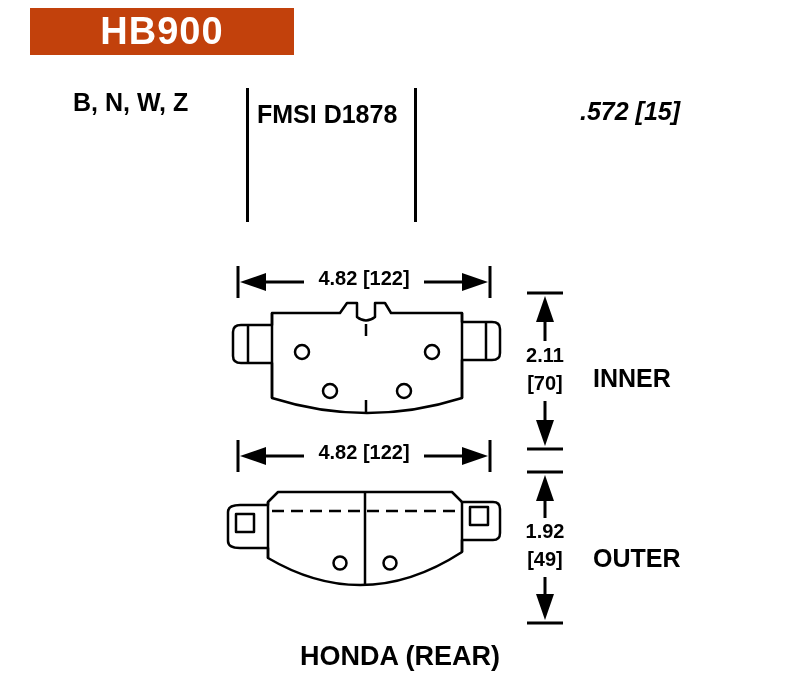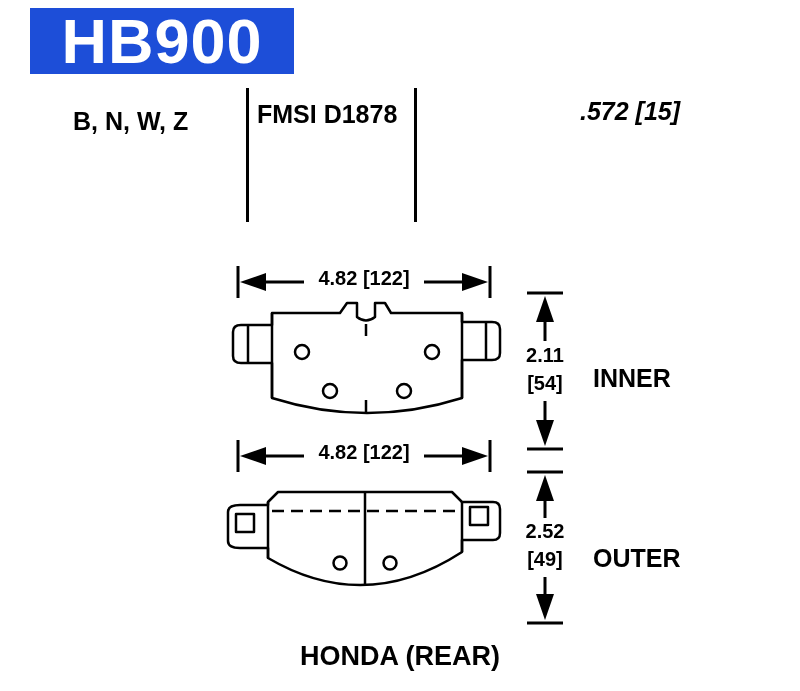--- a/index.html
+++ b/index.html
@@ -10,27 +10,27 @@
     height: 691px;
     background: #ffffff;
     color: #000000;
     font-family: "Liberation Sans", sans-serif;
     font-weight: 700;
     overflow: hidden;
   }
   .abs { position: absolute; }
   .partbox {
     left: 30px; top: 8px;
-    width: 264px; height: 66px;
-    background: #1d4ed8;
+    width: 264px; height: 47px;
+    background: #c2410c;
     color: #ffffff;
     display: flex;
     align-items: center;
     justify-content: center;
-    font-size: 63px;
+    font-size: 38px;
     letter-spacing: 1px;
   }
   .hdr { font-size: 25px; white-space: nowrap; }
   .divider { width: 3px; background: #000000; }
   .dim-text { font-size: 20px; text-align: center; white-space: nowrap; }
   .label-text { font-size: 25px; white-space: nowrap; margin-top: 12px; }
   .footer-text {
     left: 0; top: 641px;
     width: 800px;
     text-align: center;
@@ -40,21 +40,21 @@
 </style>
 </head>
 <body>
 
 <div class="page">
 
   <div class="abs partbox">
     <span>HB900</span>
   </div>
 
-  <div class="abs hdr" style="left:73px; top:107px;">B, N, W, Z</div>
+  <div class="abs hdr" style="left:73px; top:88px;">B, N, W, Z</div>
   <div class="abs divider" style="left:246px; top:88px; height:134px;"></div>
   <div class="abs hdr" style="left:257px; top:100px;">FMSI D1878</div>
   <div class="abs divider" style="left:414px; top:88px; height:134px;"></div>
   <div class="abs hdr" style="left:580px; top:97px;font-style:italic;">.572 [15]</div>
 
   <svg class="abs diagram" width="800" height="691" viewBox="0 0 800 691">
 
     <g stroke="#000000" stroke-width="2.5" fill="none" stroke-linejoin="round">
       <path d="M 272,313 L 340,313 L 347,303 L 357,303 L 357,317 Q 366,324 375,317 L 375,303 L 385,303 L 391,313 L 462,313
            L 462,322 L 492,322 Q 500,322 500,329 L 500,353 Q 500,360 492,360 L 462,360
@@ -119,23 +119,23 @@
       <line x1="527" y1="623" x2="563" y2="623"></line>
       <line x1="545" y1="497" x2="545" y2="518"></line>
       <line x1="545" y1="577" x2="545" y2="598"></line>
       <polygon points="545,475 536,501 554,501" stroke="none"></polygon>
       <polygon points="545,620 536,594 554,594" stroke="none"></polygon>
     </g>
   </svg>
 
   <div class="abs dim-text" style="left:284px; top:267px; width:160px;">4.82 [122]</div>
   <div class="abs dim-text" style="left:505px; top:344px; width:80px;text-align:center;">2.11</div>
-  <div class="abs dim-text" style="left:505px; top:372px; width:80px;">[54]</div>
+  <div class="abs dim-text" style="left:505px; top:372px; width:80px;">[70]</div>
   <div class="abs label-text" style="left:593px; top:352px;">INNER</div>
 
   <div class="abs dim-text" style="left:284px; top:441px; width:160px;">4.82 [122]</div>
-  <div class="abs dim-text" style="left:505px; top:520px; width:80px;">2.52</div>
+  <div class="abs dim-text" style="left:505px; top:520px; width:80px;">1.92</div>
   <div class="abs dim-text" style="left:505px; top:548px; width:80px;text-align:center;">[49]</div>
   <div class="abs footer-text">HONDA (REAR)</div>
 
   <div class="abs label-text" style="left:593px; top:532px;">OUTER</div>
 
 </div>
 
 </body></html>

